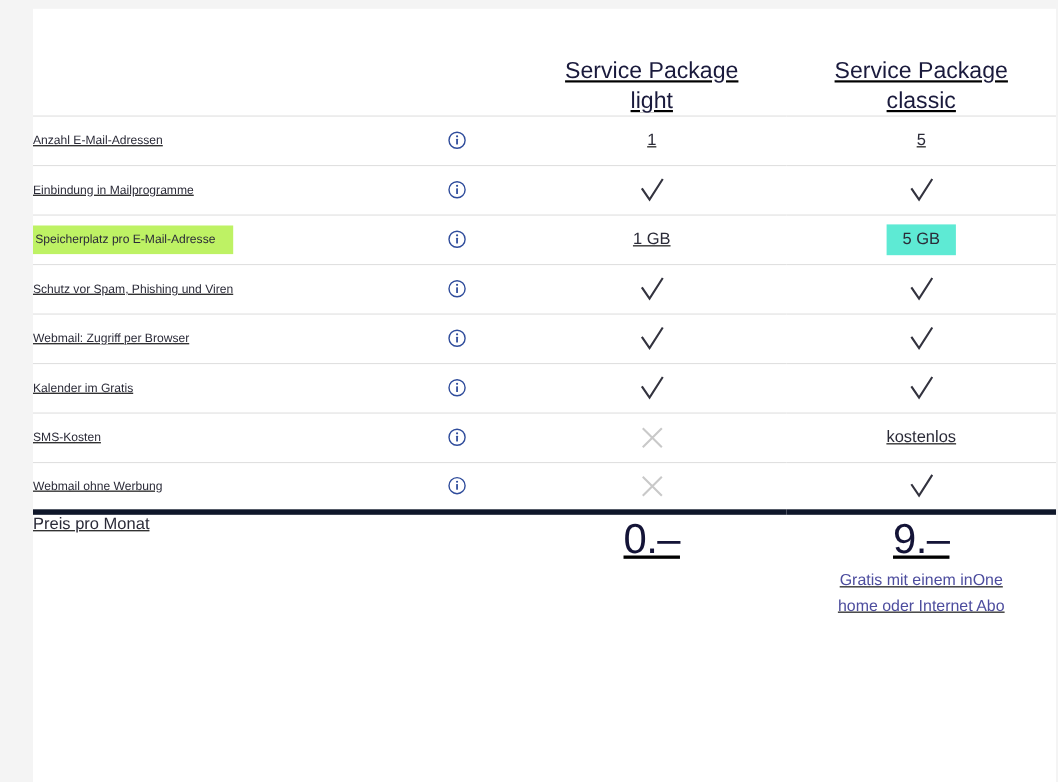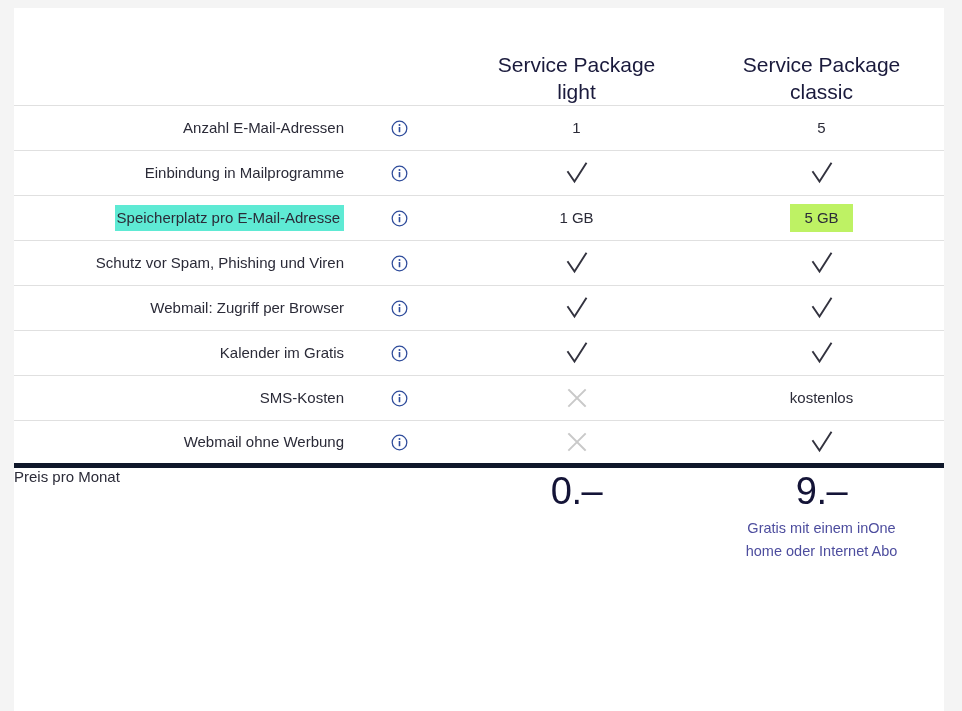--- a/index.html
+++ b/index.html
@@ -17,26 +17,27 @@
   #page {
     position: relative;
     width: 962px;
     height: 711px;
     background: #f4f4f4;
   }
 
   
   #card {
     position: absolute;
-    left: 14px;
+    left: 30px;
     top: 8px;
     width: 930px;
     height: 703px;
     background: #ffffff;
     overflow: hidden;
+    text-decoration: underline;
   }
 
   table.cmp {
     width: 930px;
     border-collapse: collapse;
     table-layout: fixed;
   }
 
   
   col.c-label { width: 330px; }
@@ -64,40 +65,40 @@
   tr.feat-row td {
     border-top: 1px solid #e0e0e0;
     height: 45px;
     padding: 0;
     vertical-align: middle;
   }
 
   td.lbl {
     padding-left: 8px;
     color: #2b2b38;
-    font-size: 15px;
+    font-size: 11px;
     font-weight: 400;
-    text-align: right;
+    text-align: left;
   }
   td.lbl .hl {
-    background: #5eead4;
-    padding: 4px 4px 4px 2px;
+    background: #bef264;
+    padding: 4px 16px 4px 2px;
     display: inline-block;
     line-height: 18px;
   }
 
   td.infocell { text-align: center; }
 
   td.val {
     text-align: center;
     color: #2b2b38;
     font-size: 15px;
   }
   td.val .hl {
-    background: #bef264;
+    background: #5eead4;
     padding: 5px 14px;
     display: inline-block;
     line-height: 18px;
   }
 
   
   .info-icon {
     display: inline-block;
     width: 17px;
     height: 17px;

